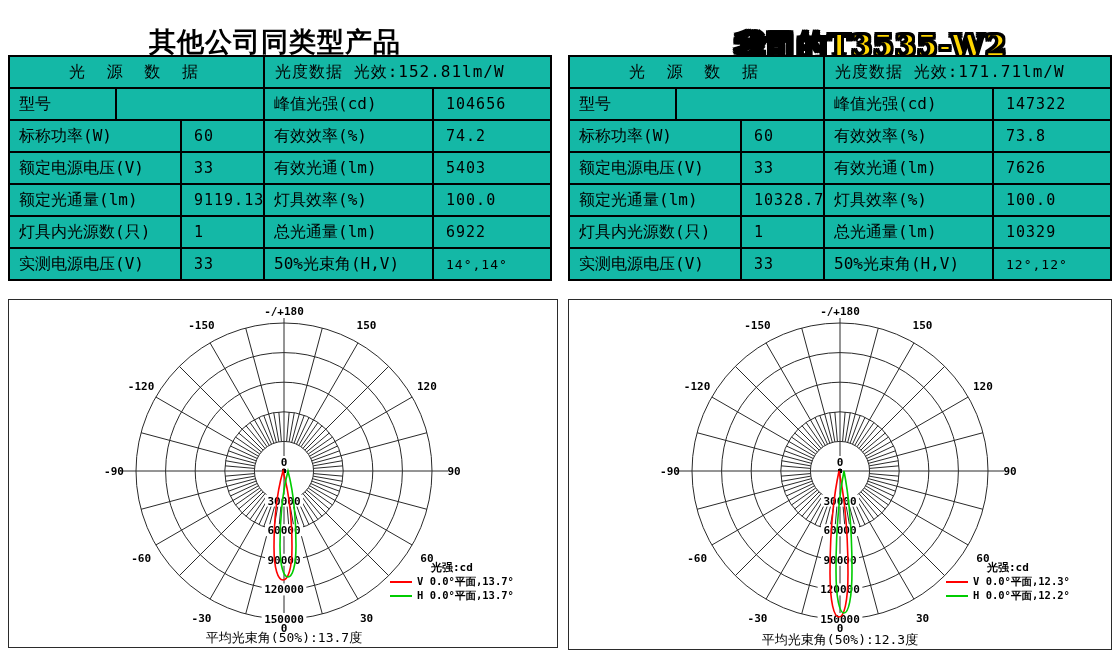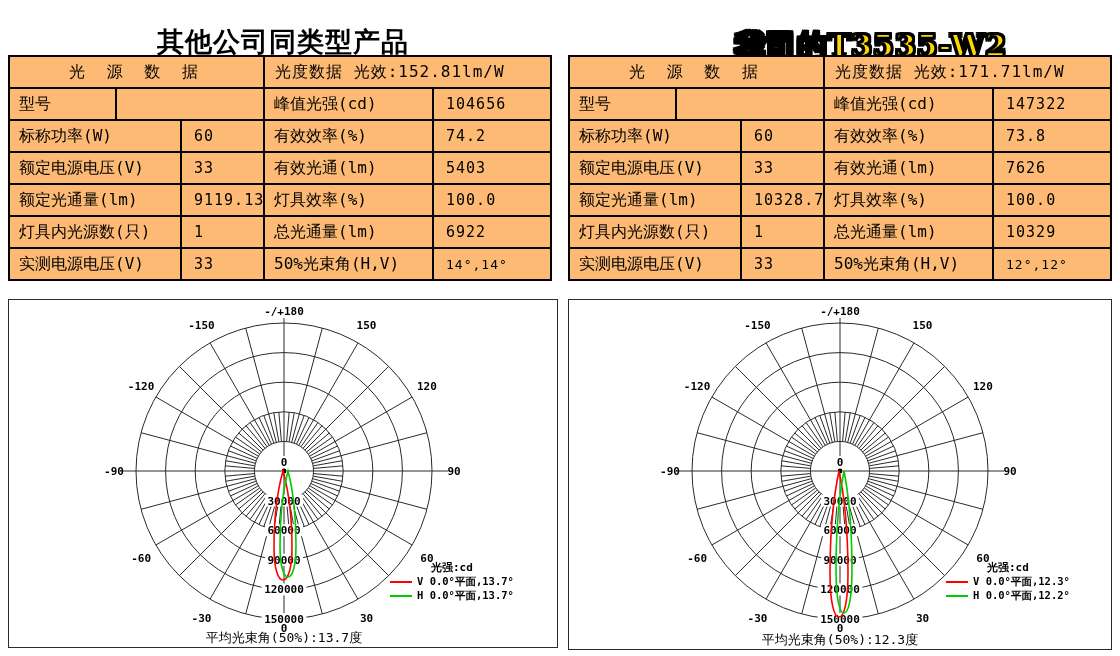--- a/index.html
+++ b/index.html
@@ -6,36 +6,36 @@
   body{width:1120px;height:656px;position:relative;overflow:hidden;
        font-family:"DejaVu Sans Mono","Liberation Sans",sans-serif;color:#000;}
   .panel-title{position:absolute;top:6px;width:542px;text-align:center;
        font-family:"DejaVu Serif","Liberation Serif",serif;
        font-weight:bold;font-size:27px;letter-spacing:1px;white-space:nowrap;}
   .panel-title.gold{font-size:30px;color:#ffd700;
        -webkit-text-stroke:2px #000;
        text-shadow:-2px -2px 0 #000,2px -2px 0 #000,-2px 2px 0 #000,2px 2px 0 #000,
                    0 -2px 0 #000,0 2px 0 #000,-2px 0 0 #000,2px 0 0 #000;}
   table.spec{position:absolute;top:55px;border-collapse:collapse;table-layout:fixed;
-       width:542px;background:#fdba74;}
+       width:542px;background:#14b8a6;}
   table.spec td{border:2px solid #000;height:30px;padding:0 0 0 9px;
        font-size:16px;white-space:nowrap;overflow:hidden;vertical-align:middle;}
   table.spec td.hdr-left{text-align:center;letter-spacing:6px;padding-left:0;}
   table.spec td.hdr-right{padding-left:10px;letter-spacing:1px;margin-left:9px;}
   table.spec td.val{padding-left:12px;font-size:15px;letter-spacing:1px;}
   table.spec td.deg{font-size:13px;margin-left:44px;}
   .chartbox{position:absolute;top:299px;border:1px solid #2b2b2b;background:#fff;}
   .chartbox svg{display:block;}
 </style>
 </head>
 <body>
 
 <div>
 
-  <h1 class="panel-title" style="left:12px">其他公司同类型产品</h1>
+  <h1 class="panel-title" style="left:4px">其他公司同类型产品</h1>
 
   <h1 class="panel-title gold" style="left:600px">我司的T3535-W2</h1>
 
   <table class="spec" style="left:8px" id="table-0">
       <colgroup>
         <col style="width: 107px;">
         <col style="width: 65px;">
         <col style="width: 83px;">
         <col style="width: 169px;">
         <col style="width: 118px;">

